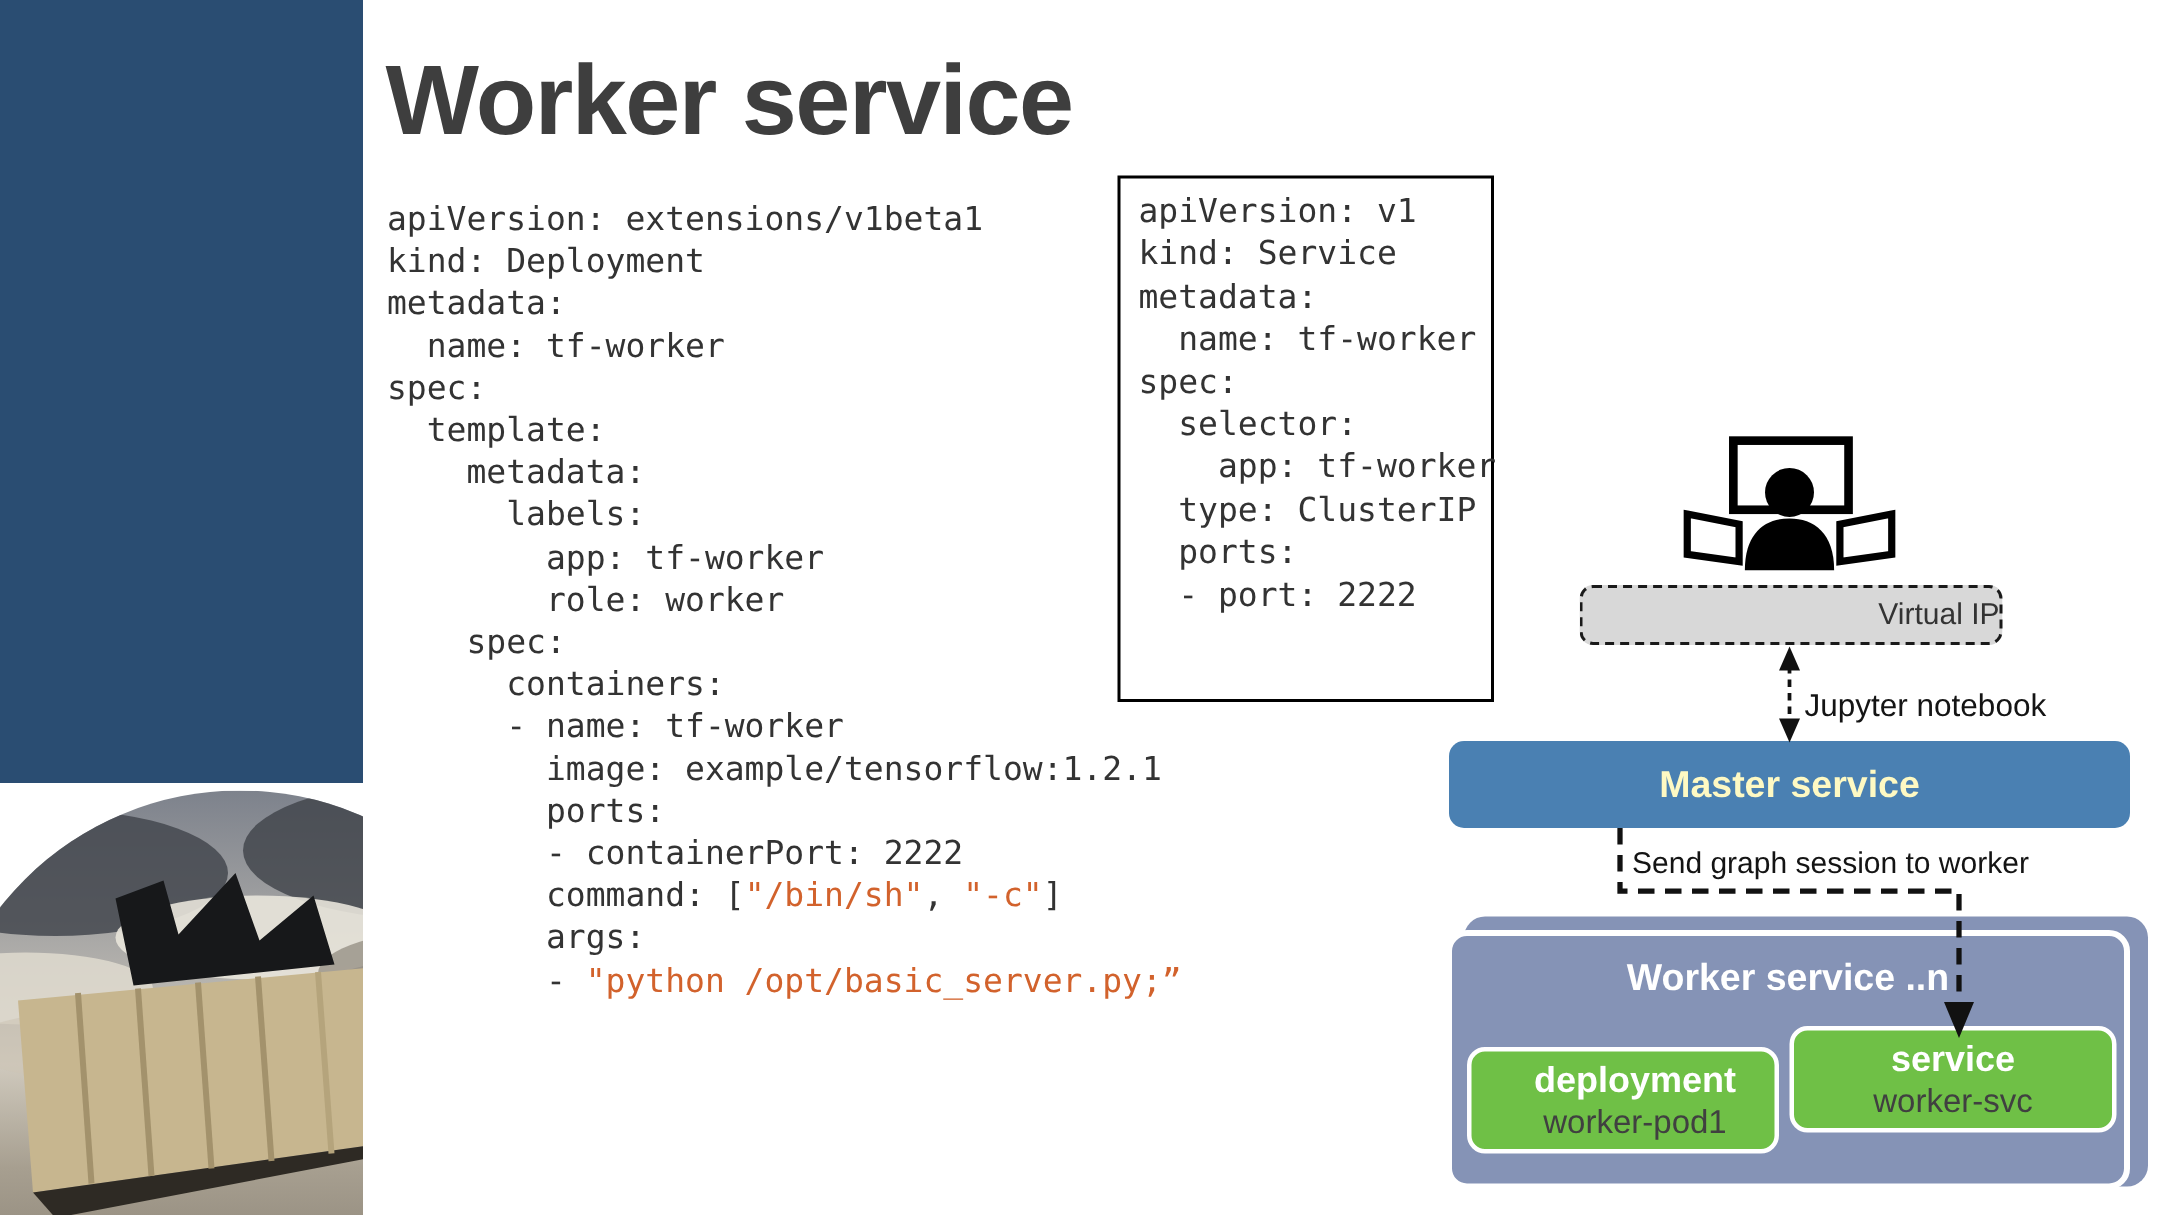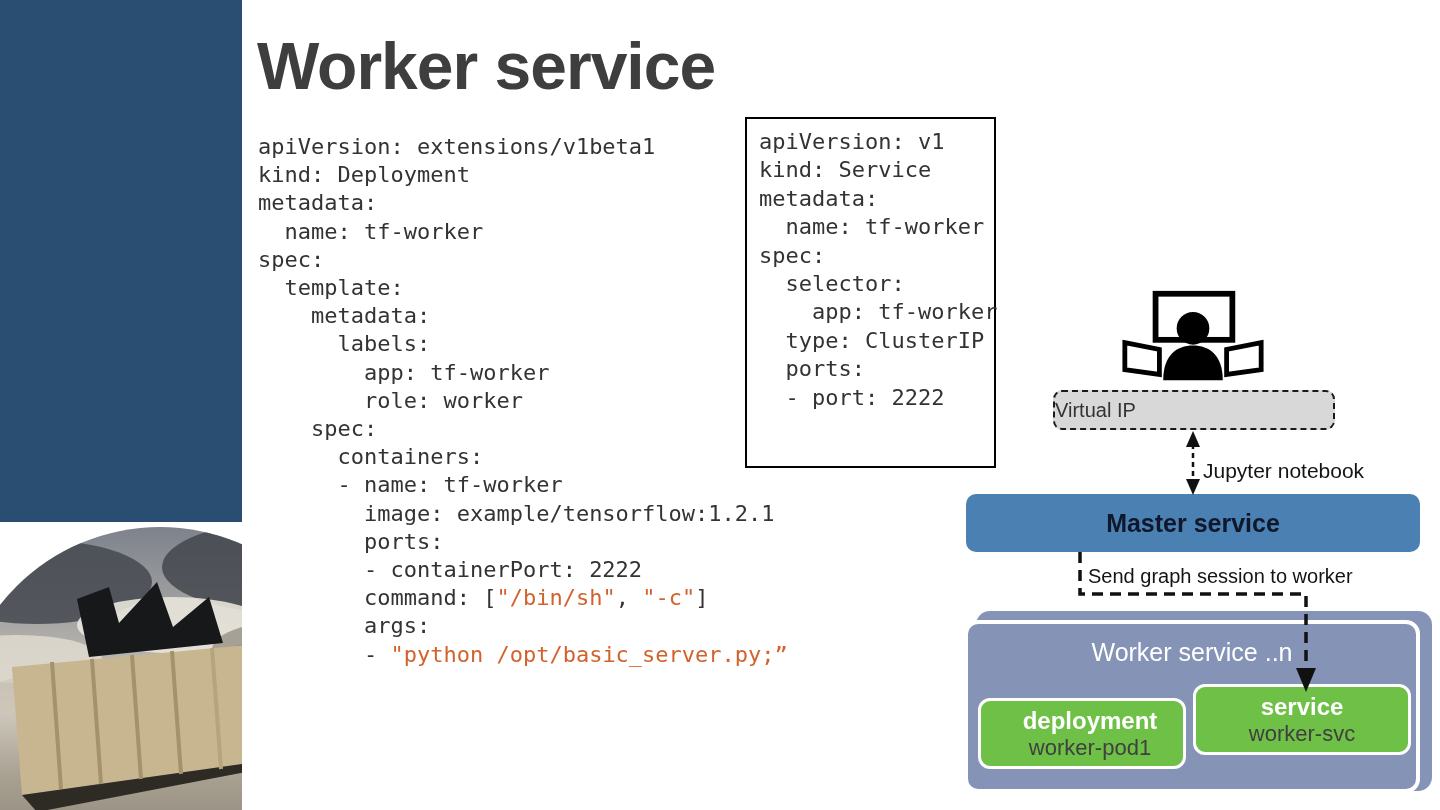--- a/index.html
+++ b/index.html
@@ -28,31 +28,31 @@
   .code-line{white-space:pre;}
   .code .str{color:var(--string-orange);}
   .code-left{position:absolute;left:258px;top:133px;}
   .code-right{position:absolute;left:745px;top:117px;width:251px;height:351px;
     border:2px solid #000;padding:9px 0 0 12px;line-height:28.4px;}
 
   
   .person-icon{position:absolute;left:1118px;top:288px;width:150px;height:96px;}
   .virtual-ip{position:absolute;left:1053px;top:390px;width:282px;height:40px;
     background:var(--vip-gray);border:2px dashed #1a1a1a;border-radius:9px;
-    display:flex;align-items:center;justify-content:flex-start;font-size:20px;color:#333;}
+    display:flex;align-items:center;justify-content:flex-end;font-size:20px;color:#333;}
   .jupyter-label{position:absolute;left:1203px;top:459px;font-size:21px;color:#141414;white-space:nowrap;}
   .master-box{position:absolute;left:966px;top:494px;width:454px;height:58px;
     background:var(--master-blue);border-radius:10px;display:flex;align-items:center;
-    justify-content:center;color:#0f172a;font-weight:700;font-size:25px;}
+    justify-content:center;color:#fef9c3;font-weight:700;font-size:25px;}
   .send-label{position:absolute;left:1088px;top:565px;font-size:20px;color:#141414;white-space:nowrap;}
   .worker-back{position:absolute;left:976px;top:611px;width:456px;height:180px;
     background:var(--worker-slate);border-radius:14px;z-index:1;}
   .worker-main{position:absolute;left:964px;top:620px;width:456px;height:173px;
     background:var(--worker-slate);border:4px solid #fff;border-radius:14px;z-index:2;}
-  .worker-title{margin-top:14px;text-align:center;color:#fff;font-weight:400;font-size:25px;}
+  .worker-title{margin-top:14px;text-align:center;color:#fff;font-weight:700;font-size:25px;}
   .pod{position:absolute;z-index:3;background:var(--pod-green);border:3px solid #fff;
     border-radius:12px;display:flex;flex-direction:column;align-items:center;justify-content:center;}
   .pod-deployment{left:978px;top:698px;width:208px;height:71px;padding-left:16px;}
   .pod-service{left:1193px;top:684px;width:218px;height:71px;}
   .pod .pod-title{color:#fff;font-weight:700;font-size:24px;line-height:1.15;}
   .pod .pod-sub{color:#404040;font-size:22px;line-height:1.15;}
 
   .arrow-overlay{position:absolute;left:0;top:0;width:1440px;height:810px;
     pointer-events:none;z-index:5;}
 </style>

